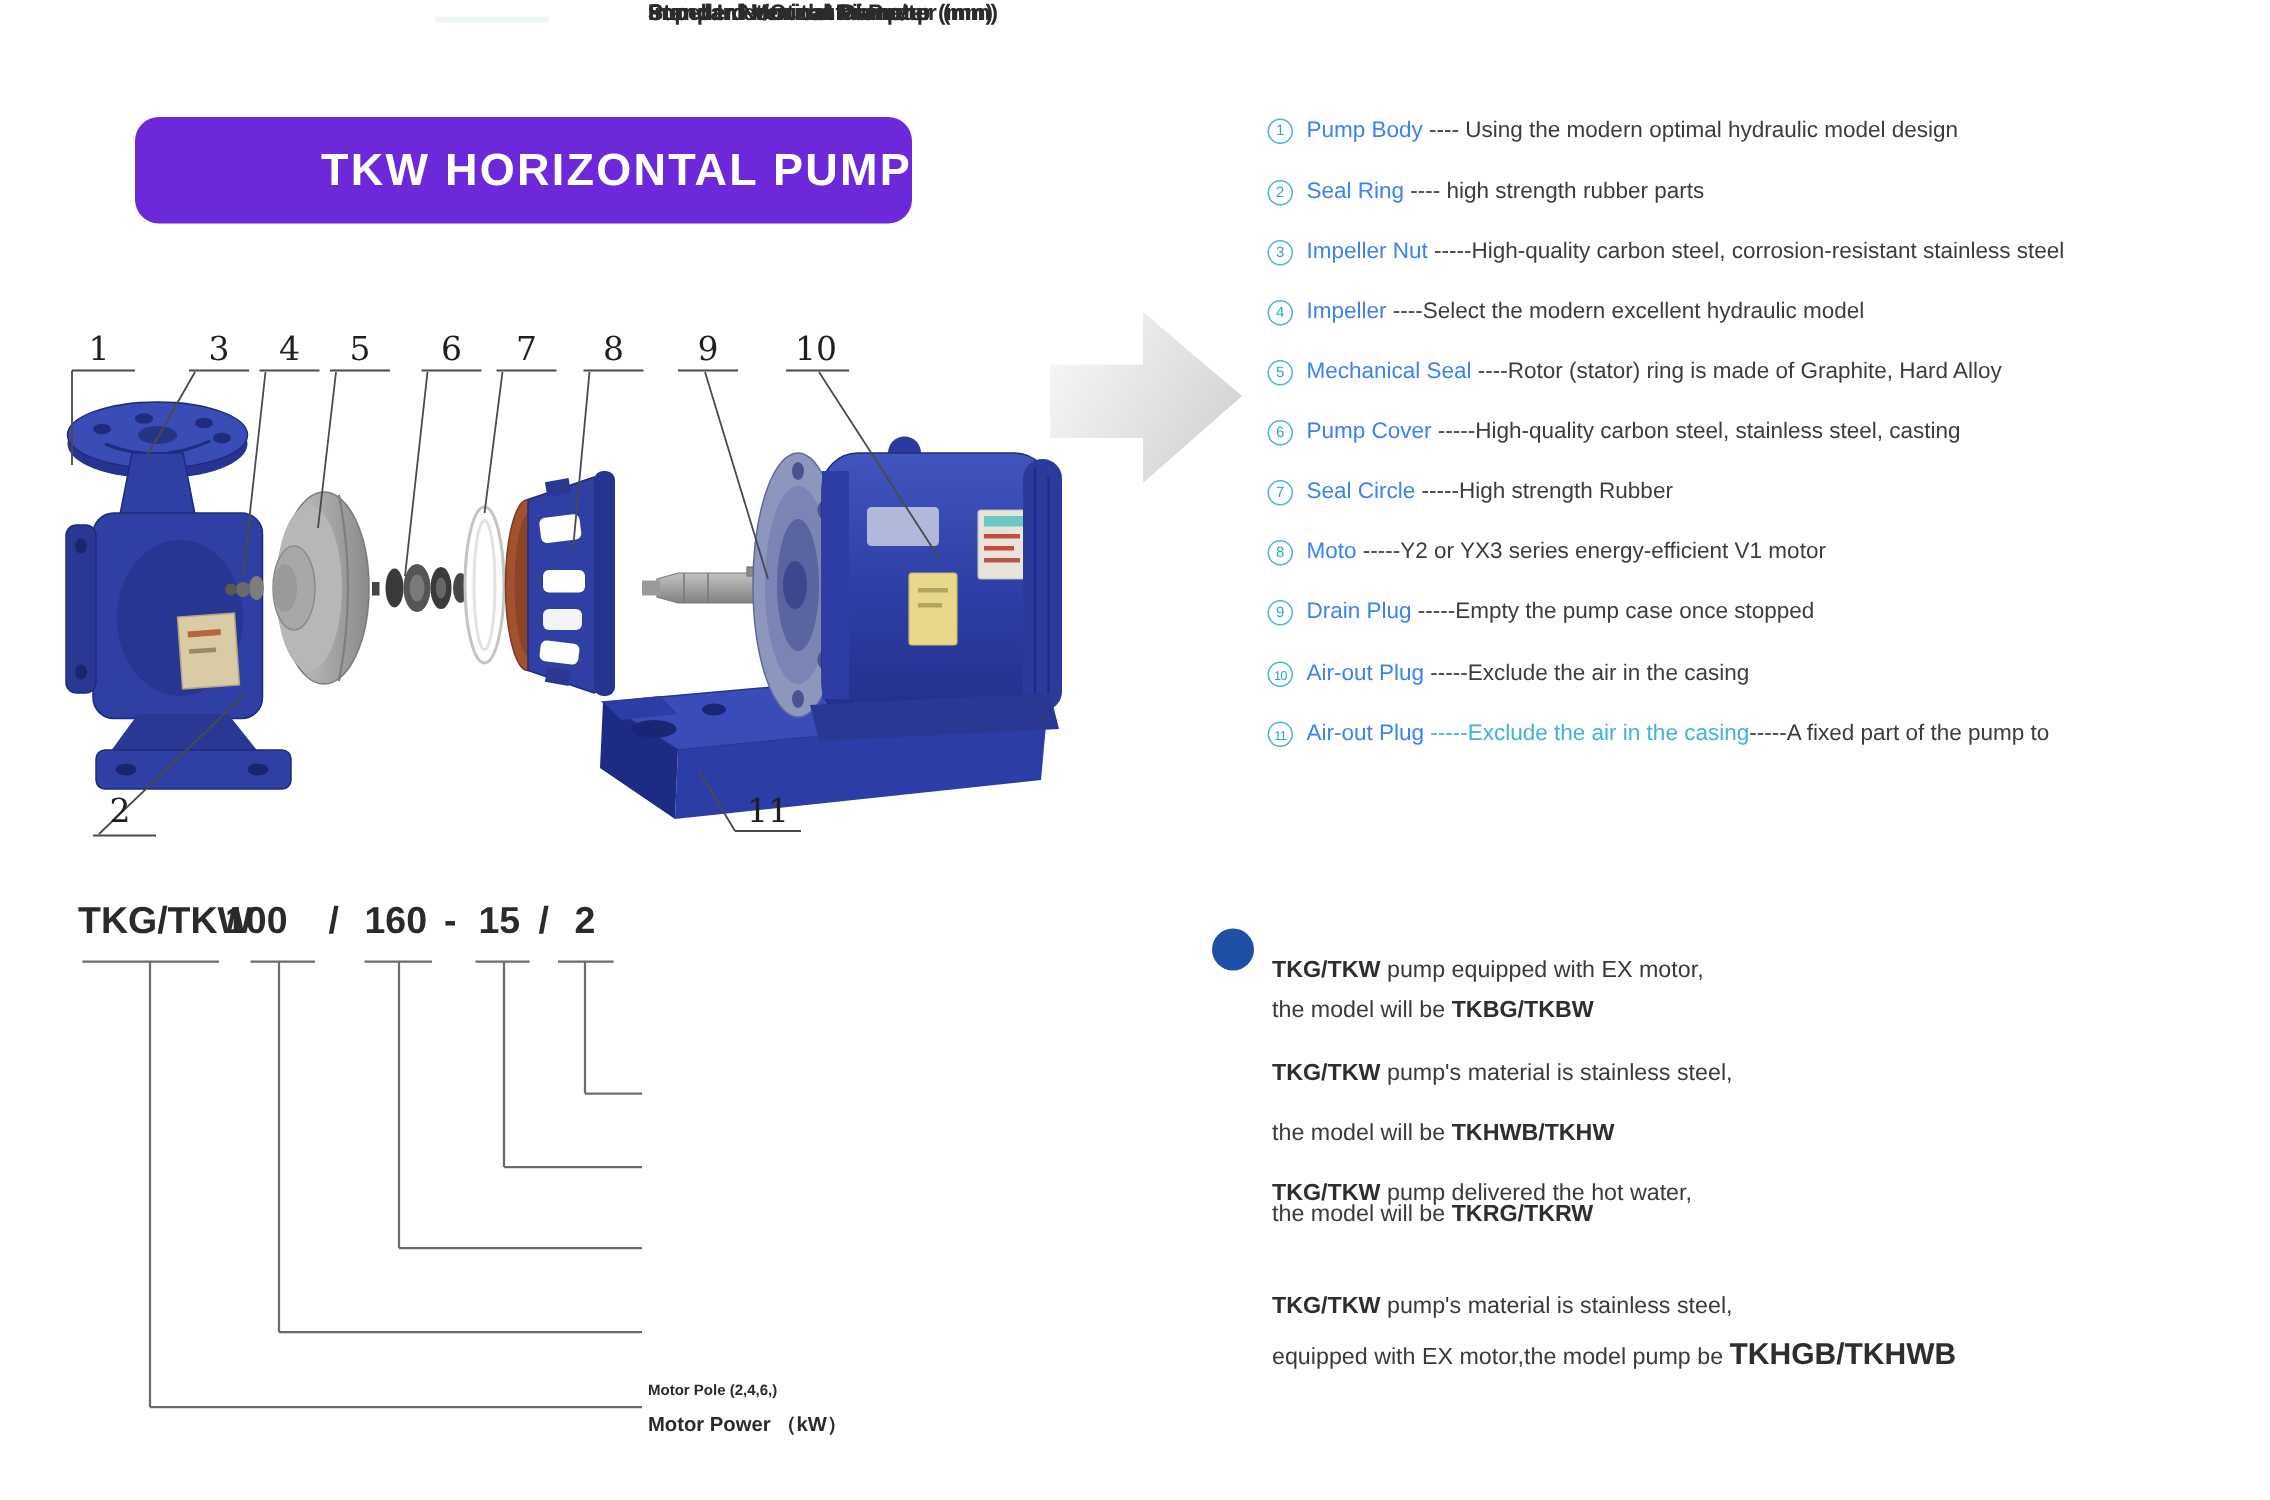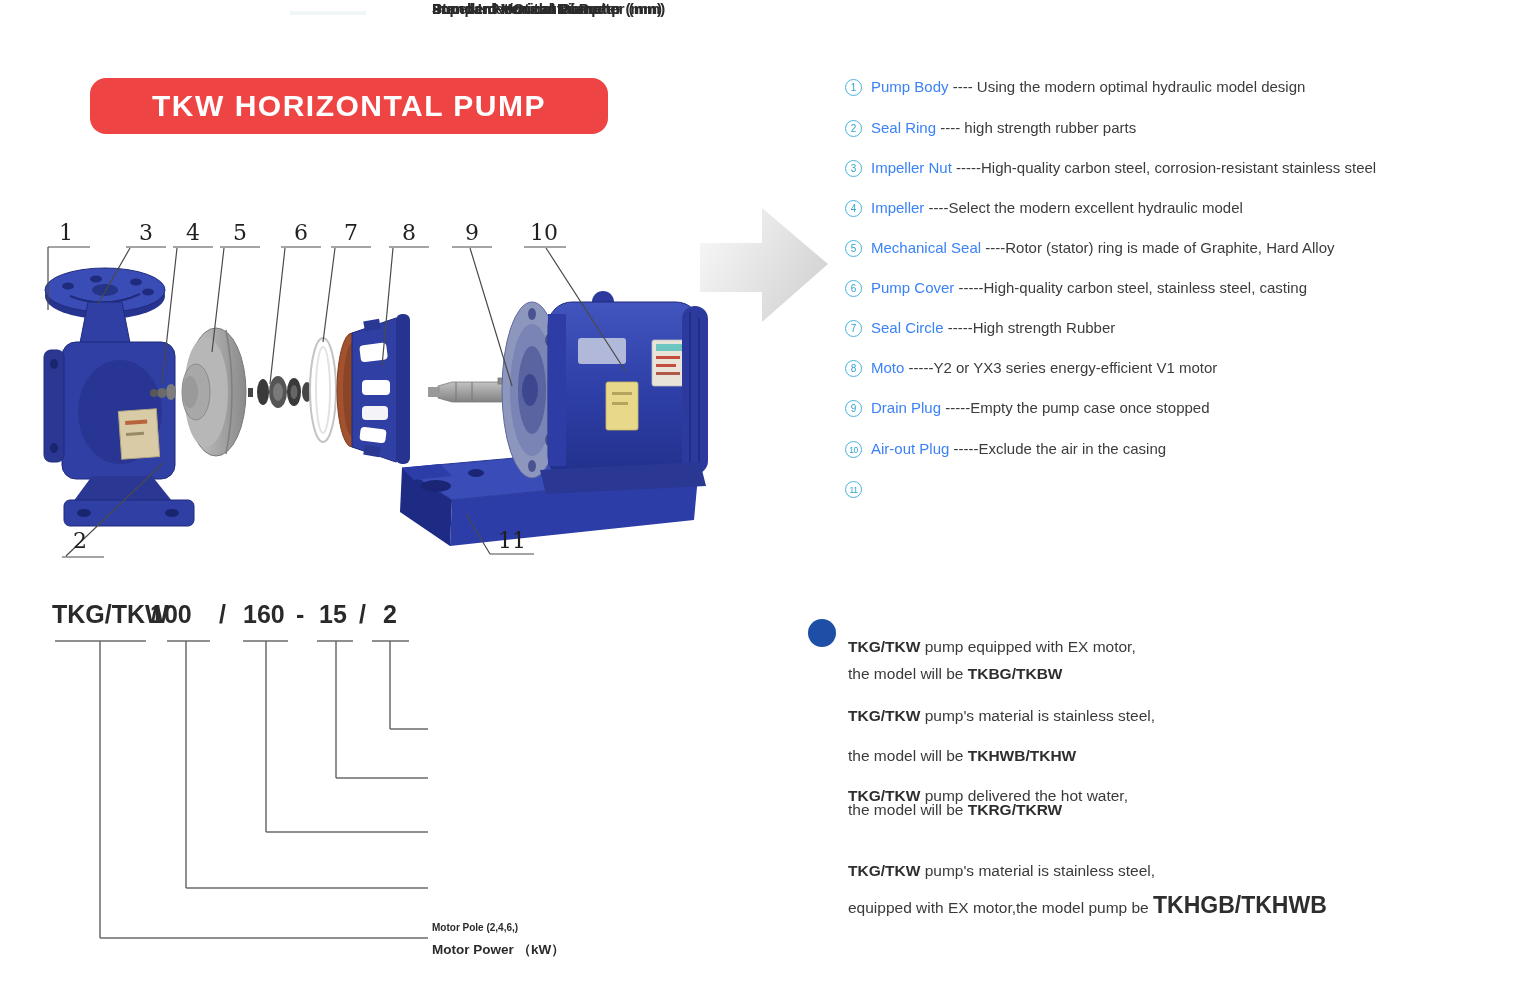--- a/index.html
+++ b/index.html
@@ -3,22 +3,22 @@
 <meta charset="utf-8">
 <style>
   html,body{margin:0;padding:0;background:#ffffff;}
   #page{position:relative;width:1513px;height:1000px;background:#ffffff;overflow:hidden;
         font-family:"Liberation Sans","DejaVu Sans",sans-serif;color:#333;}
 
   
   .top-dash{position:absolute;left:290px;top:11px;width:76px;height:4px;background:#f0f5f8;}
 
   
-  .banner{position:absolute;left:90px;top:78px;width:518px;height:56px;background:#ef4444;
-          border-radius:16px;display:flex;align-items:center;justify-content:center;}
+  .banner{position:absolute;left:90px;top:78px;width:518px;height:71px;background:#6d28d9;
+          border-radius:16px;display:flex;align-items:center;justify-content:flex-end;}
   .banner-text{color:#ffffff;font-weight:bold;font-size:30px;letter-spacing:1.5px;}
 
   
   .diagram-svg{position:absolute;left:20px;top:195px;}
   .callout-num{font-family:"DejaVu Serif","Liberation Serif",serif;font-size:22px;fill:#1f1f1f;}
 
   
   .parts-list{position:absolute;left:845px;top:0;width:665px;}
   .part-item{position:absolute;display:flex;align-items:flex-start;white-space:nowrap;
              font-size:15px;line-height:20px;color:#3c3c3c;}
@@ -61,21 +61,21 @@
   .mlabel:nth-of-type(4){top:879px}
   .mlabel:nth-of-type(5){top:922px;font-size:10px}
   .mlabel:nth-of-type(6){top:941px;font-size:13.5px}
 
   
   .bullet{position:absolute;left:808px;top:619px;width:28px;height:28px;border-radius:50%;
           background:#1c4fa5;}
   .model-info{position:absolute;left:848px;top:0;width:640px;}
   .bl{position:absolute;white-space:nowrap;font-size:15.5px;color:#3a3a3a;}
   .bl b{font-weight:bold;color:#2e2e2e;}
-  .bl .big{font-size:23px;}
+  .bl .big{font-size:20px;}
   .bl:nth-of-type(1){top:638px}
   .bl:nth-of-type(2){top:665px}
   .bl:nth-of-type(3){top:707px}
   .bl:nth-of-type(4){top:747px}
   .bl:nth-of-type(5){top:787px}
   .bl:nth-of-type(6){top:801px}
   .bl:nth-of-type(7){top:862px}
   .bl:nth-of-type(8){top:892px}
 </style>
 </head>
@@ -286,20 +286,21 @@
         <span class="pnum">9</span>
         <span><span class="pname">Drain Plug</span><span class="pblue"></span><span class="pdesc"> -----Empty the pump case once stopped</span></span>
       </div>
     <div class="part-item">
         <span class="pnum two">10</span>
         <span><span class="pname">Air-out Plug</span><span class="pblue"></span><span class="pdesc"> -----Exclude the air in the casing</span></span>
       </div>
     <div class="part-item">
         <span class="pnum two">11</span>
         <span>
+          <span style="display:block;white-space:nowrap;"><span class="pname">Air-out Plug</span><span class="pblue"> -----Exclude the air in the casing</span><span class="pdesc">-----A fixed part of the pump to</span></span>
         </span>
       </div>
   </div>
 
   <div class="model-code">
     <span class="mseg">TKG/TKW</span>
     <span class="mseg">100</span>
     <span class="mseg">/</span>
     <span class="mseg">160</span>
     <span class="mseg">-</span>

